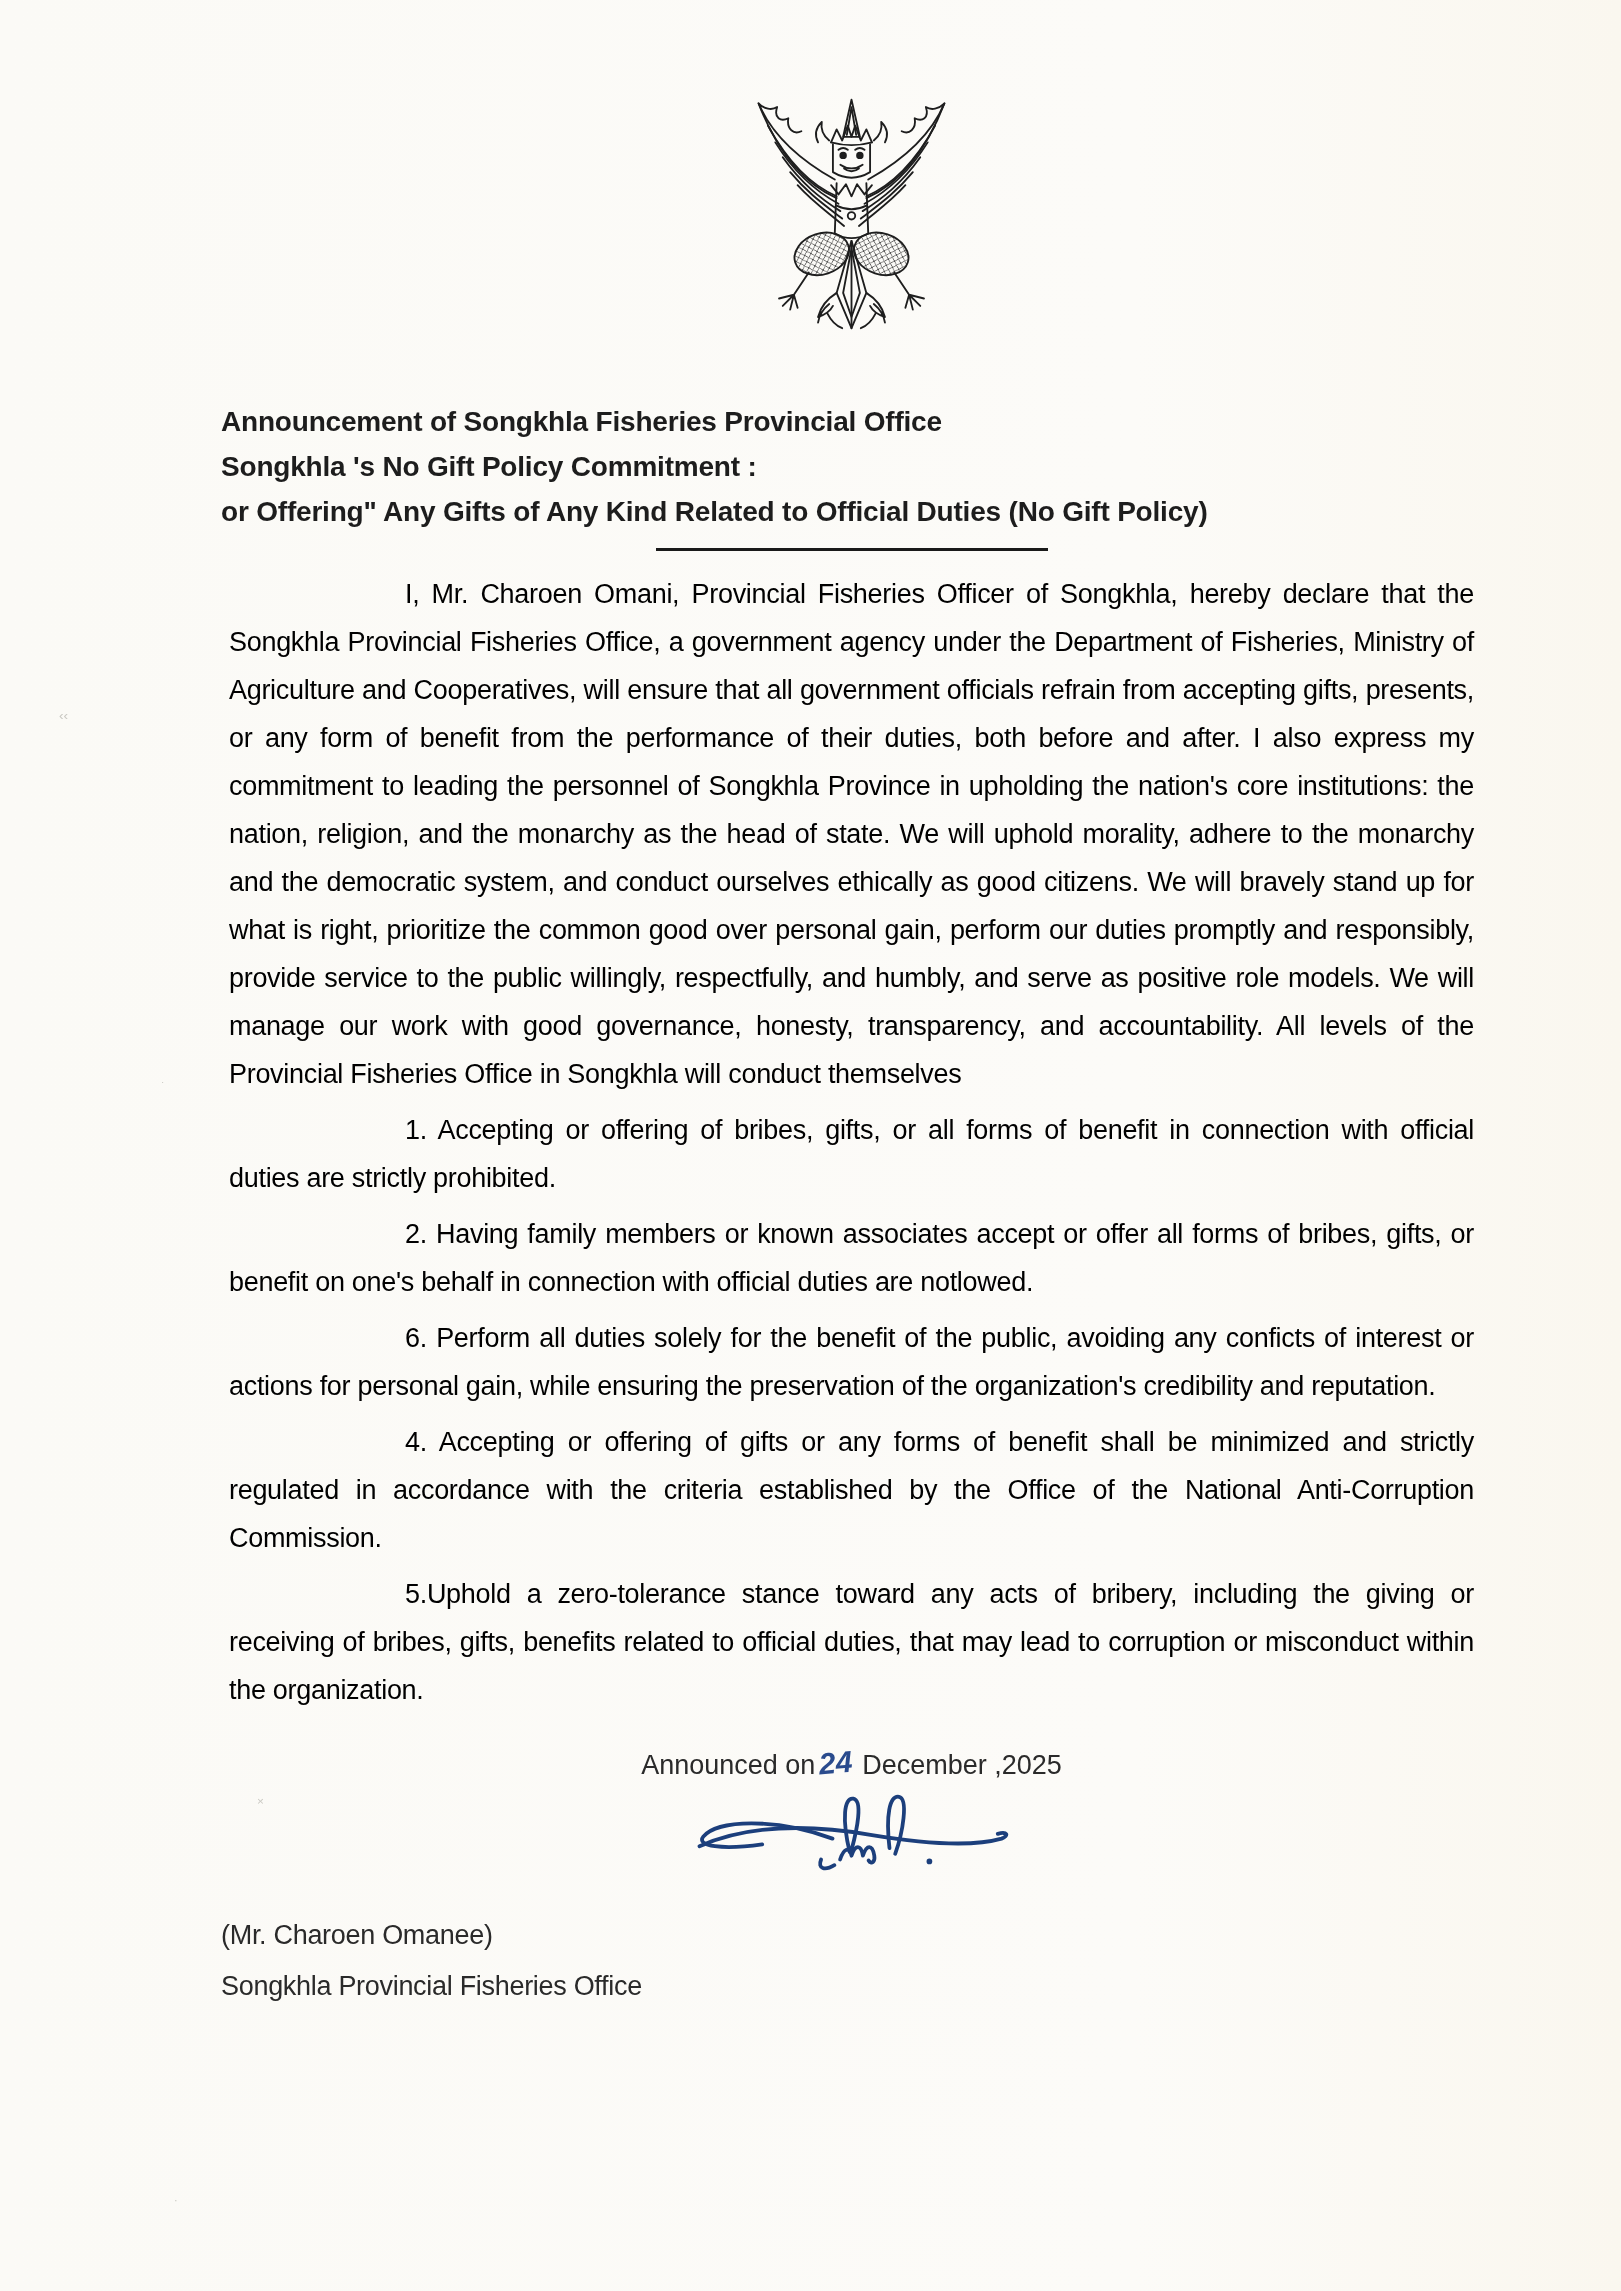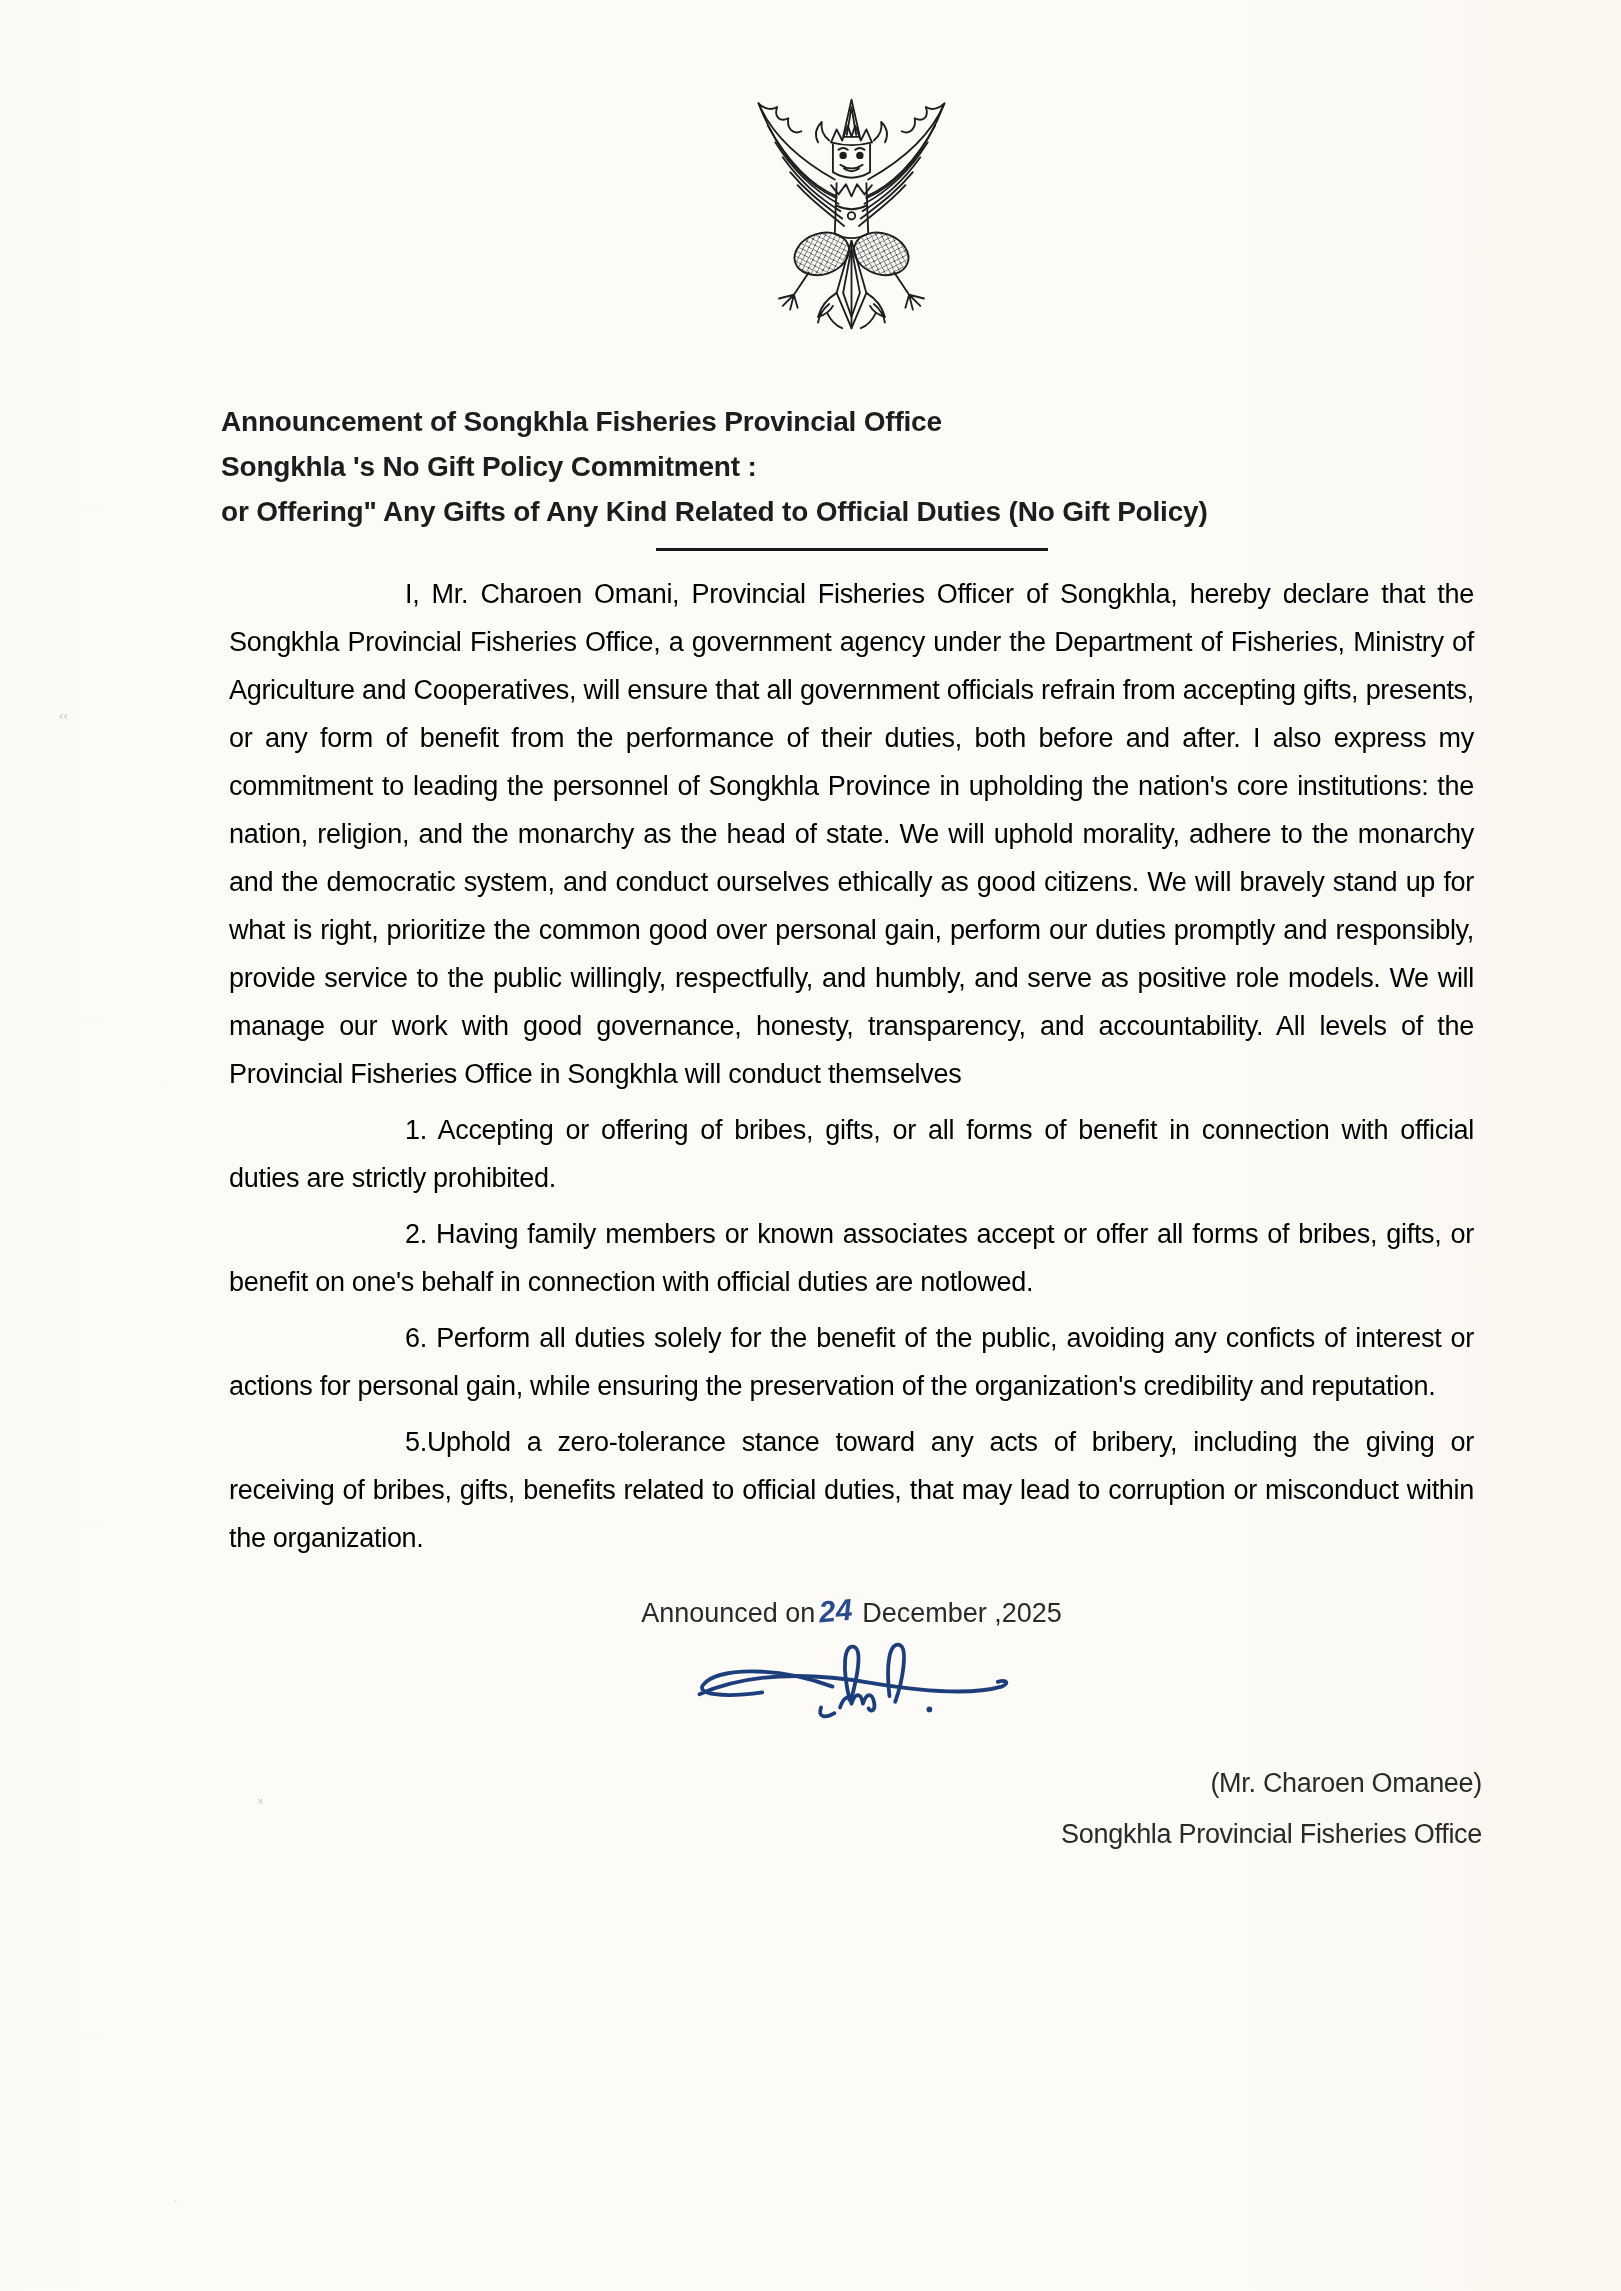--- a/index.html
+++ b/index.html
@@ -46,21 +46,21 @@
   .hand-day {
     display: inline-block;
     color: #2a4b8d; font-weight: 700; font-style: italic;
     font-size: 30px; transform: rotate(-5deg) translateY(-1px);
     margin: 0 2px 0 3.9px;
   }
 
   .signature-wrap { text-align: center; margin-top: 2px; height: 102px; }
 
   .name-line, .org-line {
-    text-align: right; font-size: 27px; line-height: 51px;
+    text-align: left; font-size: 27px; line-height: 51px;
     letter-spacing: -0.3px; color: #2a2a2a;
   }
   .name-line { margin-top: 17.6px; }
 
   
   .speck { position: absolute; color: #c9c8c2; font-size: 13.7px; }
   .speck.s1 { left: 59px;  top: 708px; }
   .speck.s2 { left: 257px; top: 1794px; font-size: 11.8px; }
   .speck.s3 { left: 161px; top: 1076px; font-size: 9.8px; }
   .speck.s4 { left: 174px; top: 2194px; font-size: 10.8px; }
@@ -129,20 +129,21 @@
     <div class="title-line">Songkhla 's No Gift Policy Commitment :</div>
     <div class="title-line">or Offering" Any Gifts of Any Kind Related to Official Duties (No Gift Policy)</div>
     <div class="title-rule"></div>
   </div>
 
   <div class="body-block">
     <p class="body-text">I, Mr. Charoen Omani, Provincial Fisheries Officer of Songkhla, hereby declare that the Songkhla Provincial Fisheries Office, a government agency under the Department of Fisheries, Ministry of Agriculture and Cooperatives, will ensure that all government officials refrain from accepting gifts, presents, or any form of benefit from the performance of their duties, both before and after. I also express my commitment to leading the personnel of Songkhla Province in upholding the nation's core institutions: the nation, religion, and the monarchy as the head of state. We will uphold morality, adhere to the monarchy and the democratic system, and conduct ourselves ethically as good citizens. We will bravely stand up for what is right, prioritize the common good over personal gain, perform our duties promptly and responsibly, provide service to the public willingly, respectfully, and humbly, and serve as positive role models. We will manage our work with good governance, honesty, transparency, and accountability. All levels of the Provincial Fisheries Office in Songkhla will conduct themselves</p>
     <p class="body-text">1. Accepting or offering of bribes, gifts, or all forms of benefit in connection with official duties are strictly prohibited.</p>
     <p class="body-text">2. Having family members or known associates accept or offer all forms of bribes, gifts, or benefit on one's behalf in connection with official duties are notlowed.</p>
     <p class="body-text">6. Perform all duties solely for the benefit of the public, avoiding any conficts of interest or actions for personal gain, while ensuring the preservation of the organization's credibility and reputation.</p>
+    <p class="body-text">4. Accepting or offering of gifts or any forms of benefit shall be minimized and strictly regulated in accordance with the criteria established by the Office of the National Anti-Corruption Commission.</p>
     <p class="body-text">5.Uphold a zero-tolerance stance toward any acts of bribery, including the giving or receiving of bribes, gifts, benefits related to official duties, that may lead to corruption or misconduct within the organization.</p>
   </div>
 
   <div class="date-line">
     <span>Announced on</span><span class="hand-day">24</span>
     <span>December ,2025</span>
   </div>
 
   <div class="signature-wrap">
     <svg viewBox="0 0 340 104" width="323" height="99" aria-hidden="true">

